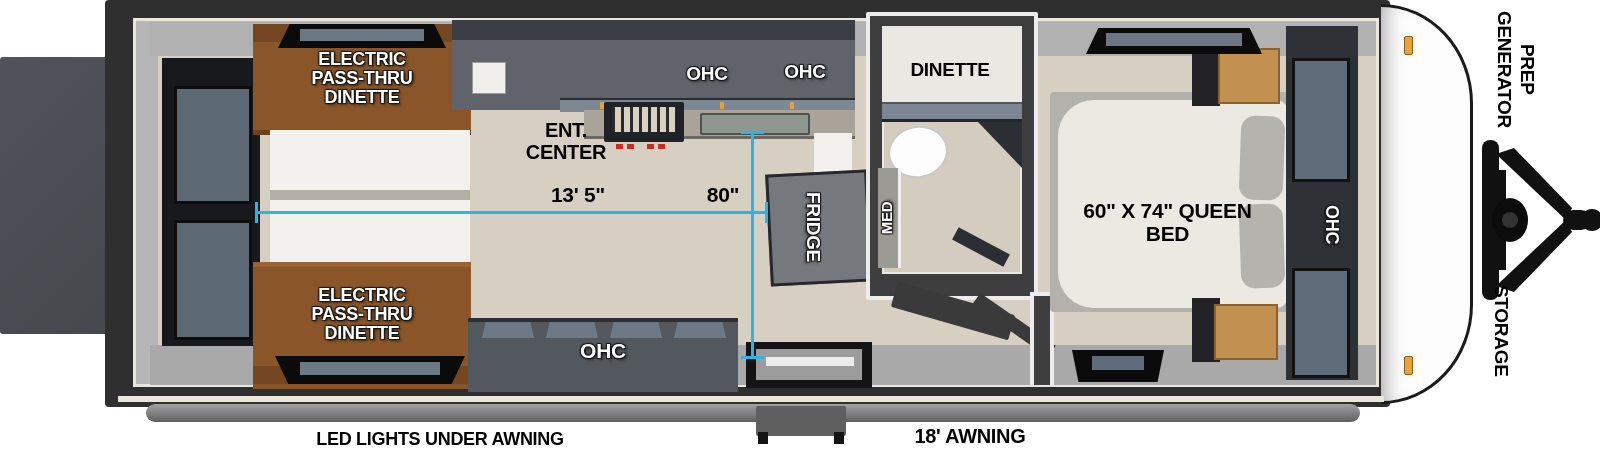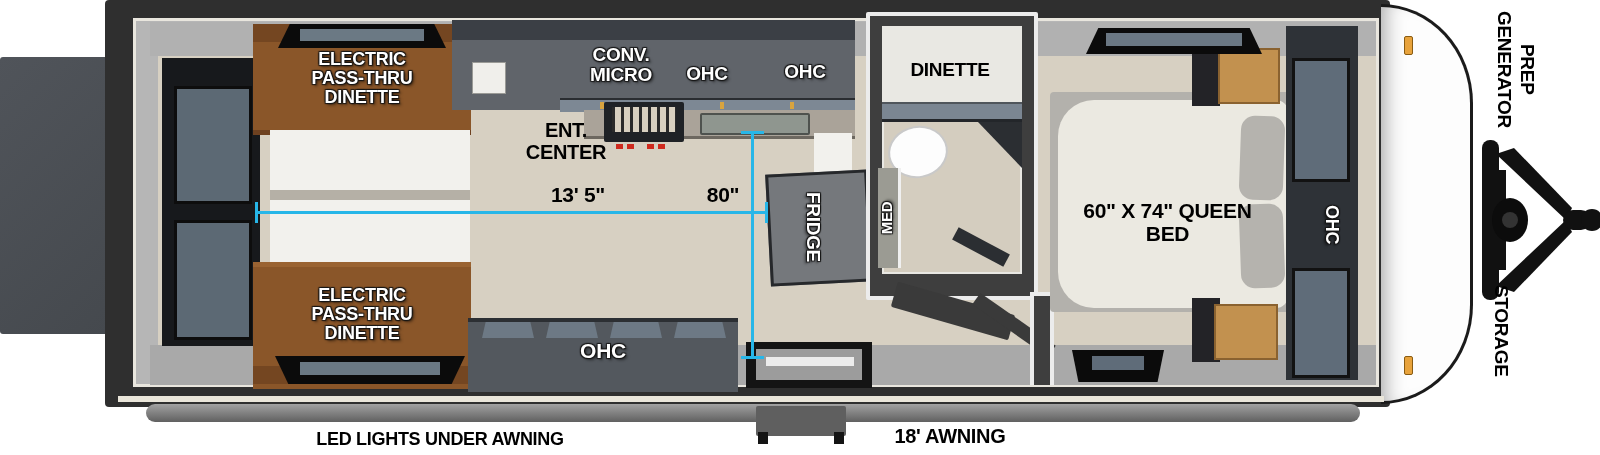--- a/index.html
+++ b/index.html
@@ -53,22 +53,20 @@
   <div class="abs" style="left:300px;top:362px;width:140px;height:13px;background:#6b7984;"></div>
 
   <div class="abs" style="left:452px;top:20px;width:403px;height:90px;background:#60646a;border-top:20px solid #3b3f45;box-sizing:border-box;"></div>
   <div class="abs" style="left:560px;top:98px;width:295px;height:12px;background:#7d8894;border-top:2px solid #2a2d31;"></div>
   <div class="abs" style="left:600px;top:102px;width:4px;height:7px;background:#d9a43f;"></div>
   <div class="abs" style="left:660px;top:102px;width:4px;height:7px;background:#d9a43f;"></div>
   <div class="abs" style="left:720px;top:102px;width:4px;height:7px;background:#d9a43f;"></div>
   <div class="abs" style="left:790px;top:102px;width:4px;height:7px;background:#d9a43f;"></div>
   <div class="abs" style="left:472px;top:62px;width:32px;height:30px;background:#f0efeb;border:1px solid #9a9a96;"></div>
 
-  <div class="abs lblW" style="left:570px;top:45px;width:102px;font-size:19px;">
-       <span class="center-span" style="width:70px;">CONV. MICRO</span></div>
   <div class="abs lblW" style="left:681px;top:64px;width:52px;font-size:19px;">OHC</div>
   <div class="abs lblW" style="left:779px;top:62px;width:52px;font-size:19px;">OHC</div>
 
   <div class="abs" style="left:584px;top:110px;width:271px;height:26px;background:#aaa399;border-bottom:3px solid #6d6860;"></div>
   <div class="abs" style="left:700px;top:113px;width:106px;height:18px;background:#8f968f;border:2px solid #4e524e;border-radius:2px;"></div>
   <div class="abs" style="left:604px;top:102px;width:80px;height:40px;background:#1f2226;border-radius:2px;"></div>
   <div class="abs" style="left:612px;top:107px;width:64px;height:25px;background:repeating-linear-gradient(90deg,#2a2a2a 0 3px,#d8d0c0 3px 9px);"></div>
   <div class="abs" style="left:616px;top:144px;width:7px;height:5px;background:#cf2a1e;"></div>
   <div class="abs" style="left:627px;top:144px;width:7px;height:5px;background:#cf2a1e;"></div>
   <div class="abs" style="left:647px;top:144px;width:7px;height:5px;background:#cf2a1e;"></div>
@@ -157,15 +155,15 @@
   <div class="abs cy" style="left:257px;top:211px;width:510px;height:3px;"></div>
   <div class="abs cy" style="left:255px;top:202px;width:3px;height:21px;"></div>
   <div class="abs cy" style="left:765px;top:202px;width:3px;height:21px;"></div>
   <div class="abs cy" style="left:751px;top:133px;width:3px;height:226px;"></div>
   <div class="abs cy" style="left:741px;top:131px;width:23px;height:3px;"></div>
   <div class="abs cy" style="left:741px;top:356px;width:23px;height:3px;"></div>
   <div class="abs lblB" style="left:518px;top:184px;width:120px;font-size:21px;">13' 5"</div>
   <div class="abs lblB" style="left:694px;top:184px;width:58px;font-size:21px;">80"</div>
 
   <div class="abs lblB" style="left:230px;top:430px;width:420px;font-size:18px;">LED LIGHTS UNDER AWNING</div>
-  <div class="abs lblB" style="left:870px;top:426px;width:160px;font-size:20px;">18' AWNING</div>
+  <div class="abs lblB" style="left:890px;top:426px;width:160px;font-size:20px;">18' AWNING</div>
 
 </div>
 
 </body></html>

